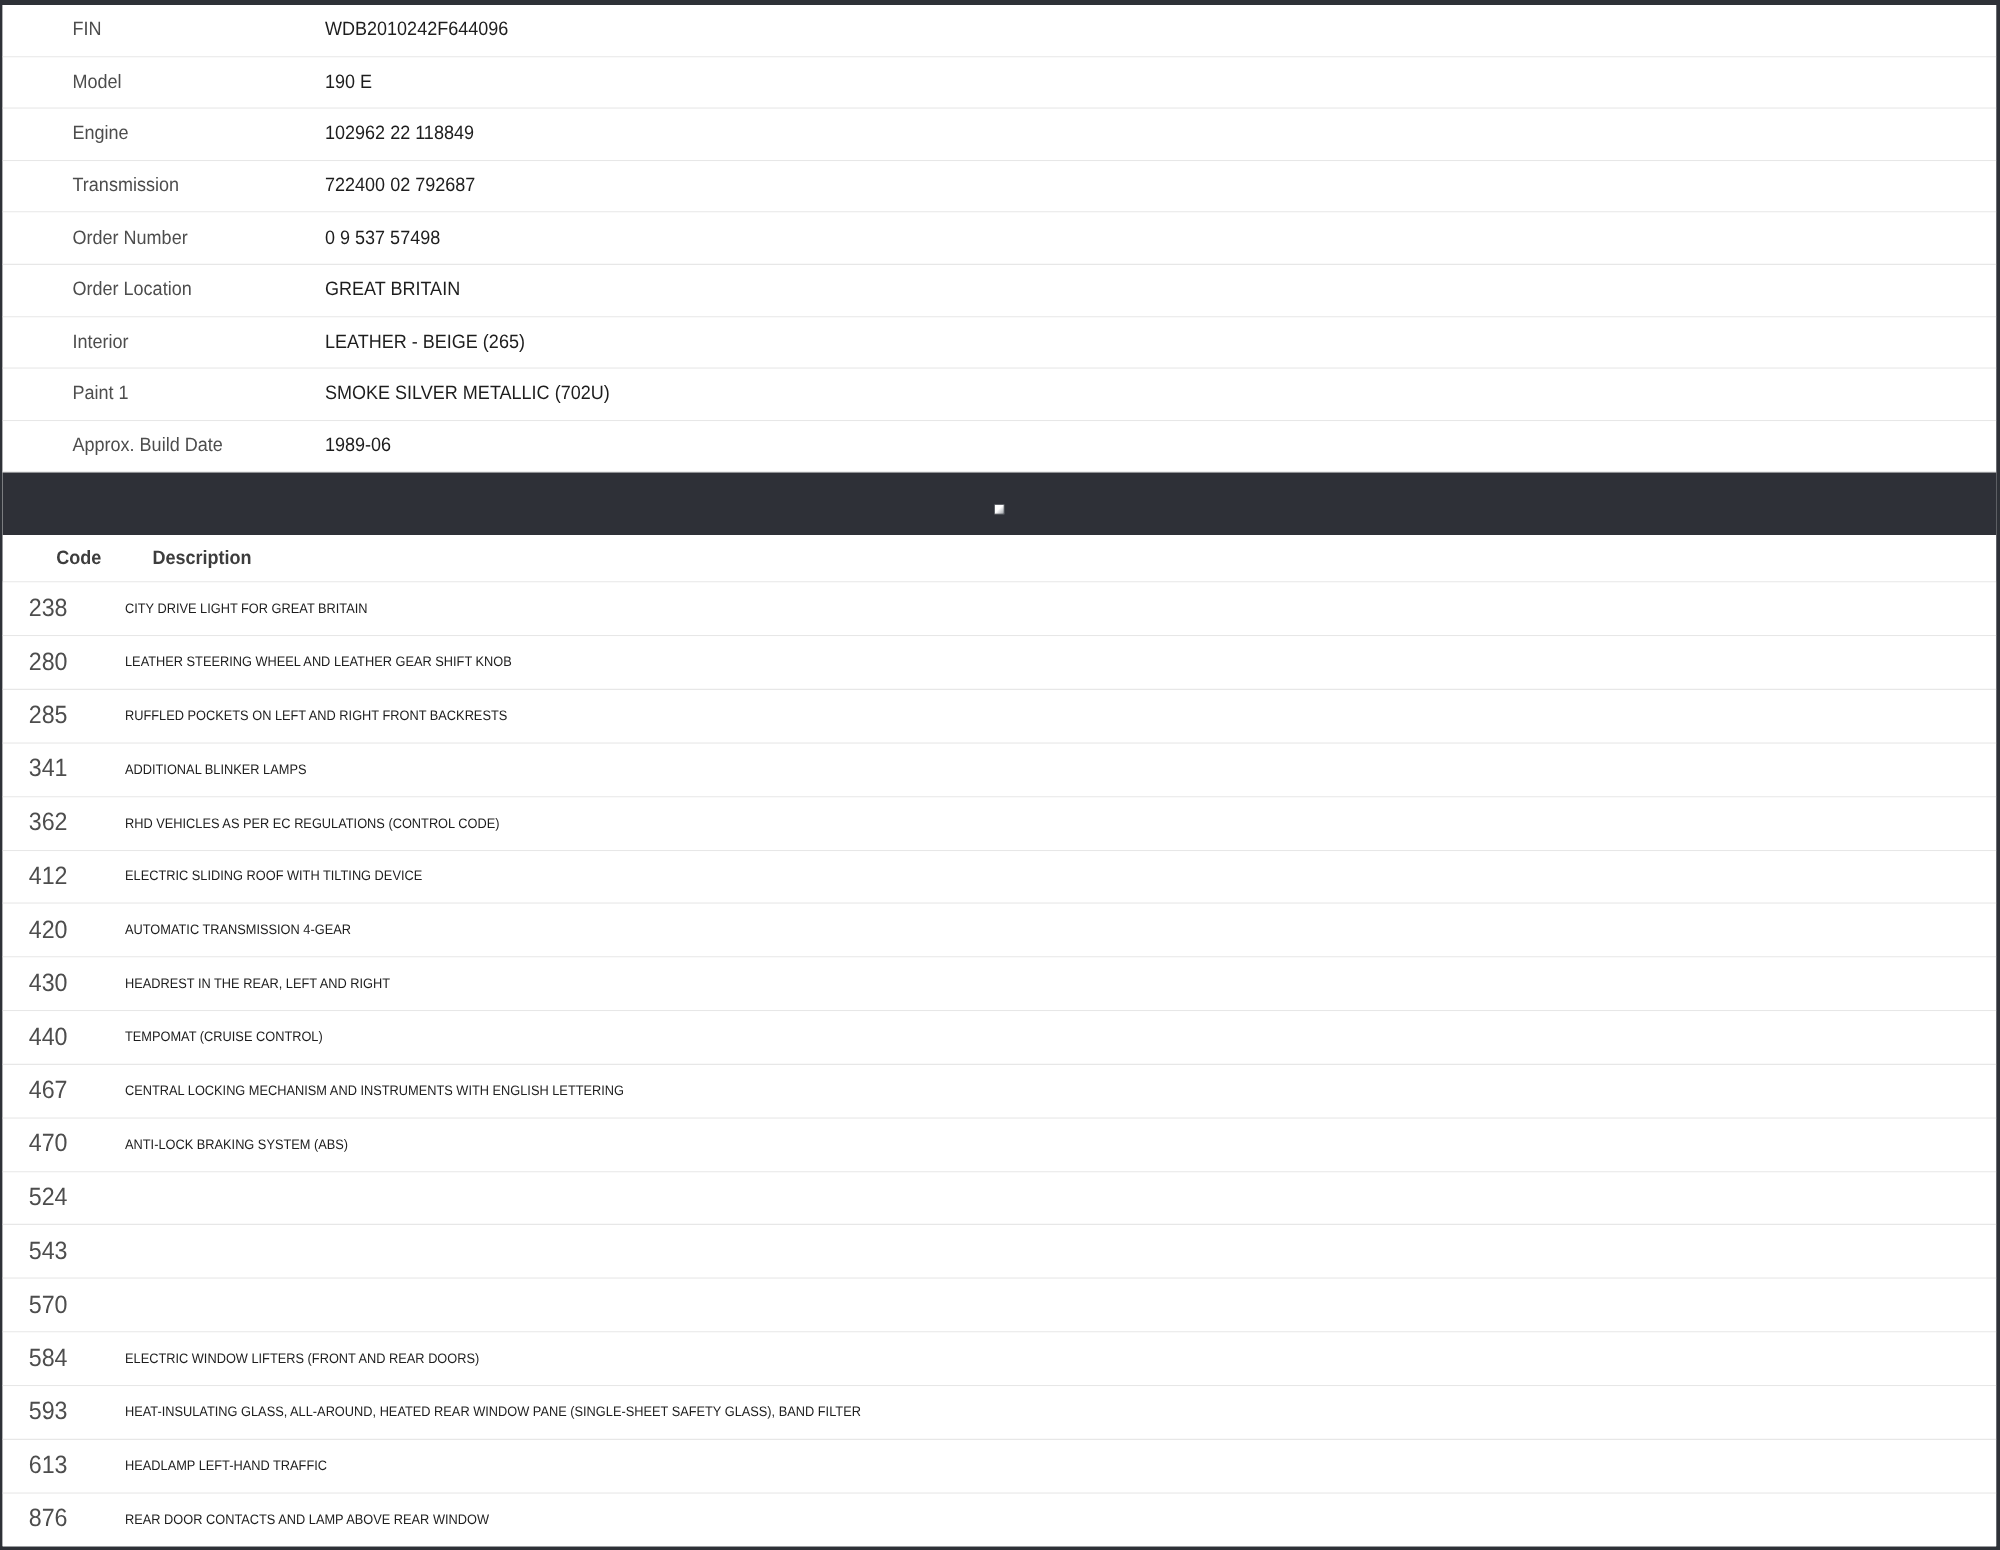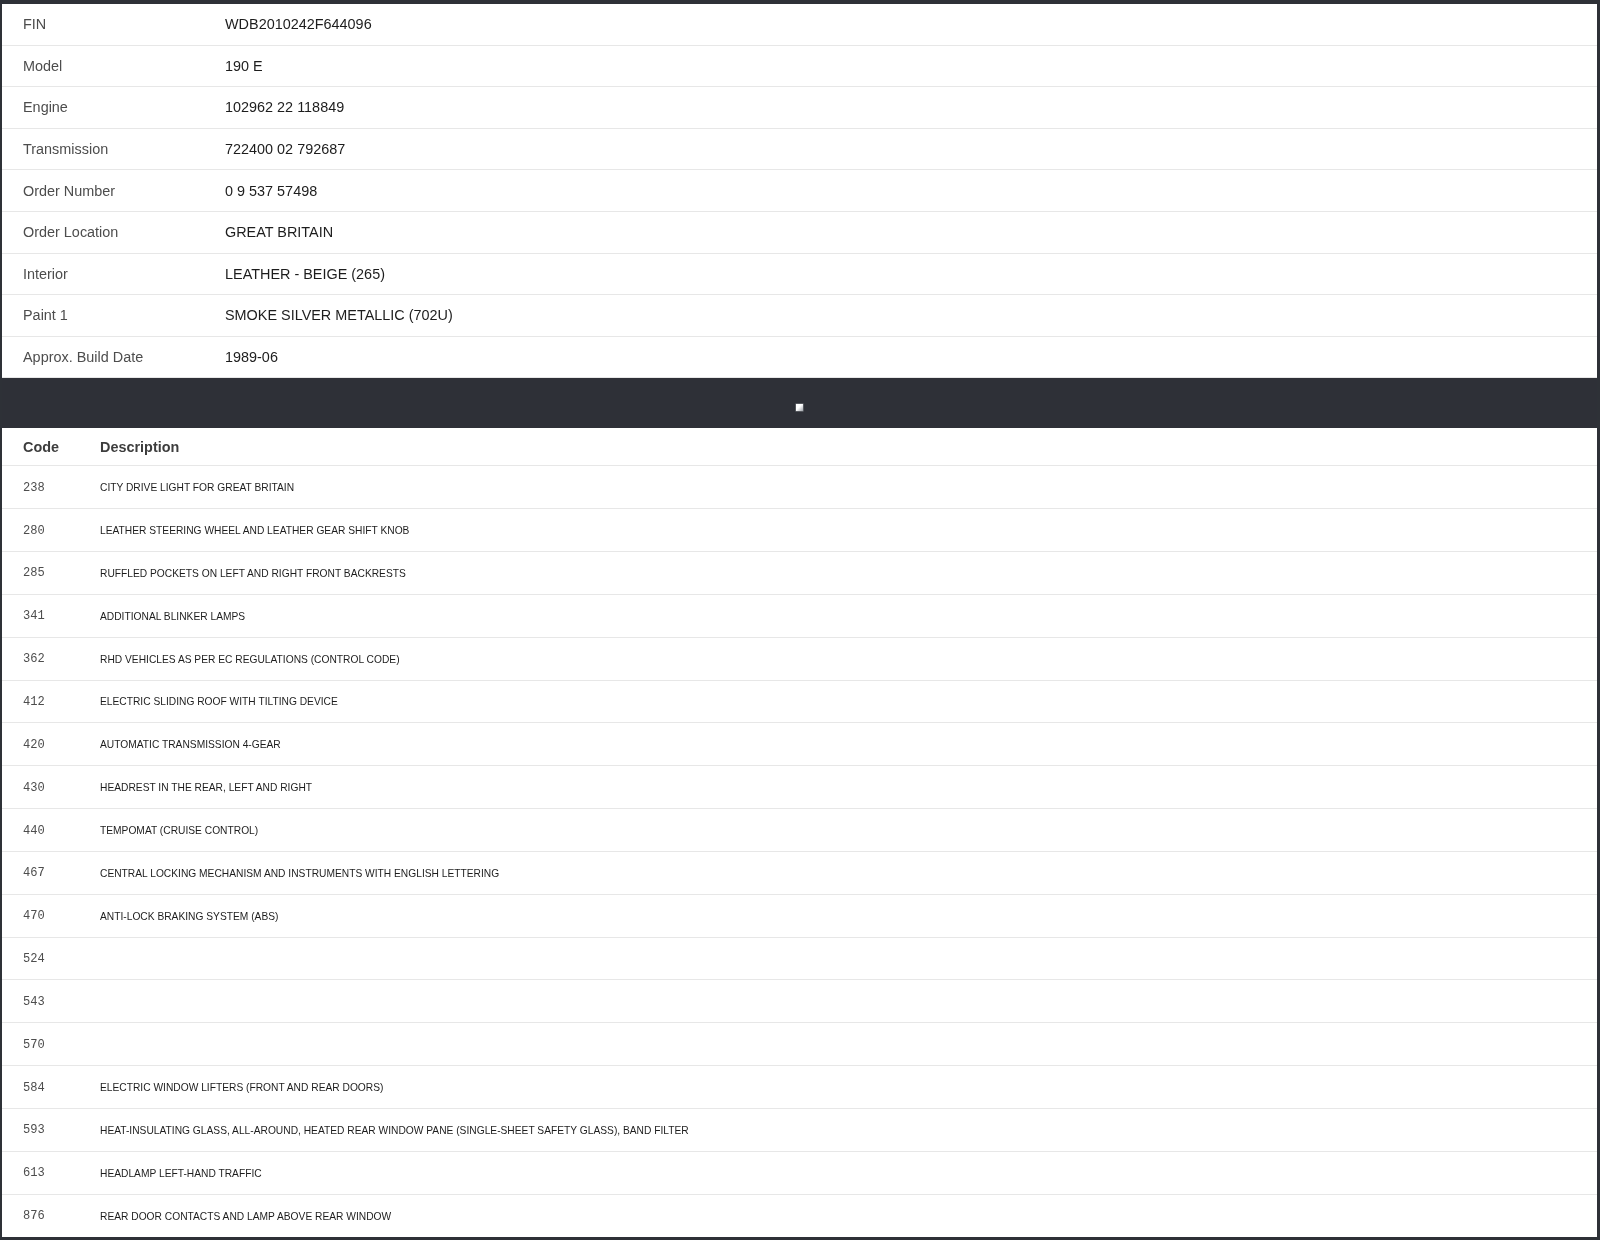--- a/index.html
+++ b/index.html
@@ -30,20 +30,21 @@
     background: #fff;
   }
   .spec-label {
     box-sizing: border-box;
     width: 201px;
     padding-left: 21px;
     flex: 0 0 auto;
     font-size: 15.5px;
     color: var(--label-color, #4d4d4d);
     white-space: nowrap;
+    margin-left: 35px;
   }
   .spec-value {
     font-size: 15.5px;
     color: var(--value-color, #1d1d1d);
     white-space: nowrap;
     margin-left: 22px;
   }
 
   
   .condensed {
@@ -72,20 +73,21 @@
   
   .eq-header-row {
     display: flex;
     align-items: center;
     height: 38px;
     box-sizing: border-box;
     border-bottom: 1px solid var(--separator-color, #e7e7e7);
     font-weight: bold;
     color: var(--header-color, #3d3d3d);
     font-size: 15.5px;
+    padding-left: 22px;
   }
   .eq-row {
     display: flex;
     align-items: center;
     height: 42.85px;
     box-sizing: border-box;
     border-bottom: 1px solid var(--separator-color, #e7e7e7);
     background: #fff;
   }
   .eq-code-col {
@@ -93,23 +95,22 @@
     width: 98px;
     padding-left: 21px;
     flex: 0 0 auto;
     white-space: nowrap;
   }
   .eq-desc-col {
     flex: 1 1 auto;
     white-space: nowrap;
   }
   .eq-row .eq-code-col {
-    font-size: 13px;
+    font-size: 20px;
     color: var(--label-color, #4d4d4d);
-    font-family: Liberation Mono, monospace;
   }
   .eq-row .eq-desc-col {
     font-size: 11px;
     color: var(--value-color, #1d1d1d);
   }
 </style>
 </head>
 <body>
 
 <div class="frame">

